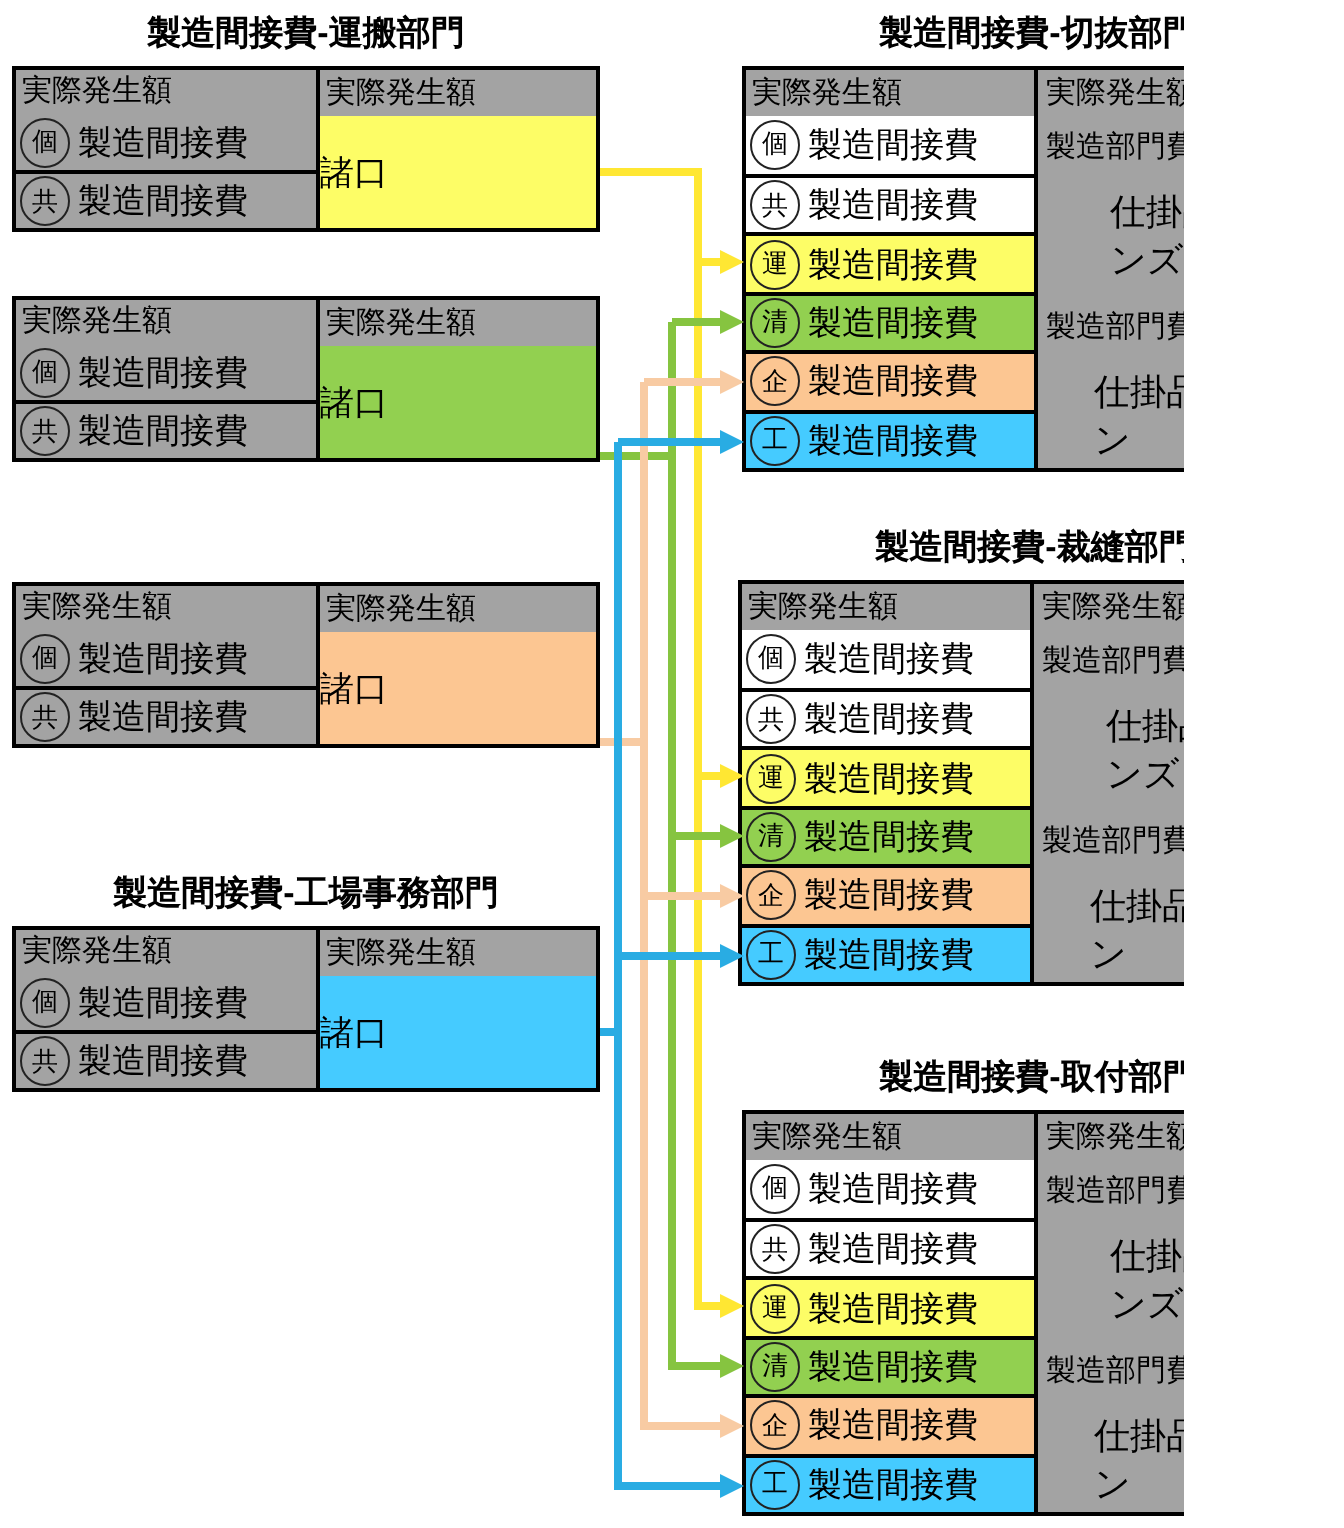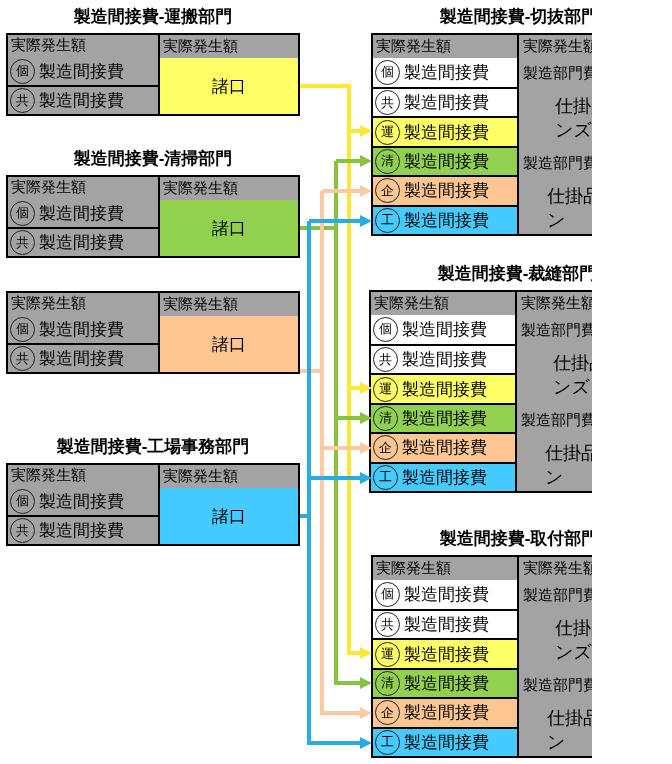--- a/index.html
+++ b/index.html
@@ -31,21 +31,21 @@
     width:25px;height:25px;box-sizing:border-box;border:1.5px solid #222;
     border-radius:50%;display:inline-flex;align-items:center;justify-content:center;
     font-size:13px;font-weight:normal;flex-shrink:0;margin-right:4px;background:transparent;
   }
   .row-label{font-size:17px;font-weight:normal;}
   
   .src-box{width:294px;height:83px;}
   .src-box .debit{width:152px;}
   .sc-fill{
     position:absolute;top:23px;left:0;right:0;bottom:0;
-    display:flex;align-items:center;justify-content:center;font-size:17px;
+    display:flex;align-items:center;font-size:17px;
   }
   
   .tgt-box{width:296px;height:203px;}
   .tgt-box .debit{width:146px;}
   .tc-item{position:absolute;left:0;right:0;display:flex;align-items:center;box-sizing:border-box;}
   .tc-hdr{top:0;height:23px;padding-left:4px;font-size:15px;}
   .tc-i0{top:23px;height:30px;padding-left:4px;font-size:15px;}
   .tc-i1{top:53px;height:60px;justify-content:center;font-size:18px;padding-left:36px;}
   .tc-i2{top:113px;height:30px;padding-left:4px;font-size:15px;}
   .tc-i3{top:143px;height:60px;justify-content:center;font-size:18px;padding-left:28px;}
@@ -76,21 +76,20 @@
       <div class="col credit">
         <div class="hdr">実際発生額</div>
         <div class="sc-fill" style="background-color: rgb(253, 253, 102);">
           <span>諸口</span>
         </div>
       </div>
     </div>
   </div>
 
   <div class="account" style="left:6px;top:148px;">
-    <div class="acct-title">製造間接費-清掃部門</div>
     <div class="box src-box">
       <div class="col debit">
         <div class="hdr">実際発生額</div>
         <div class="row">
           <span class="badge">個</span>
           <span class="row-label">製造間接費</span>
         </div>
         <div class="row">
           <span class="badge">共</span>
           <span class="row-label">製造間接費</span>

